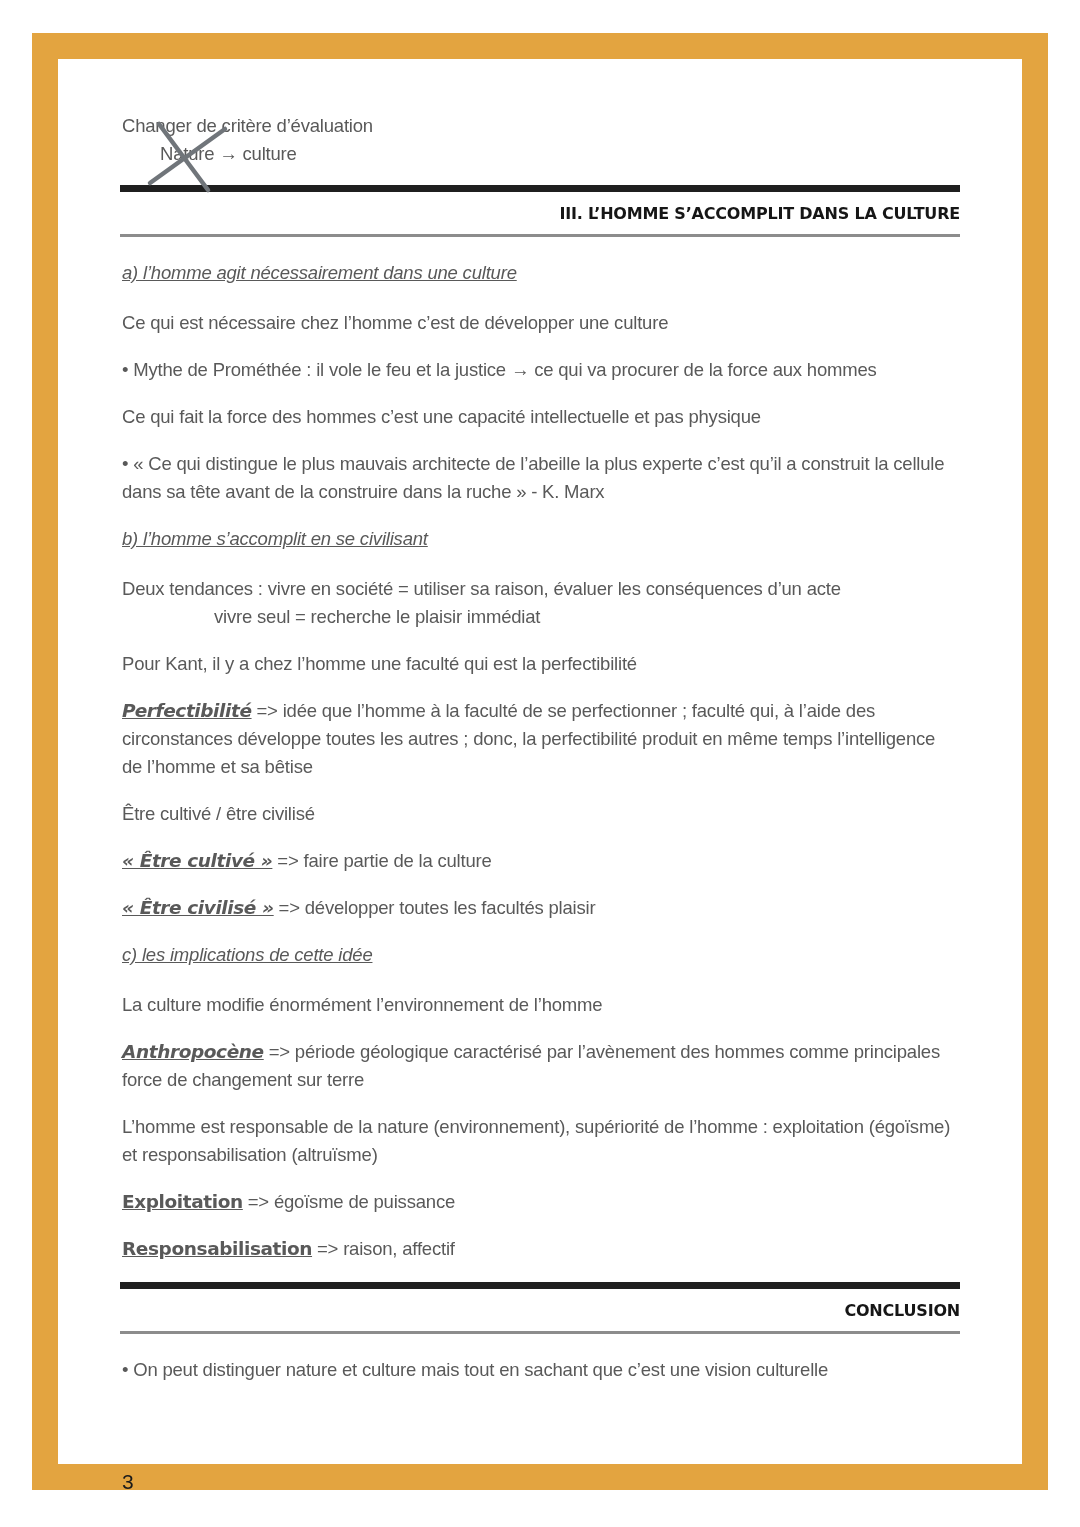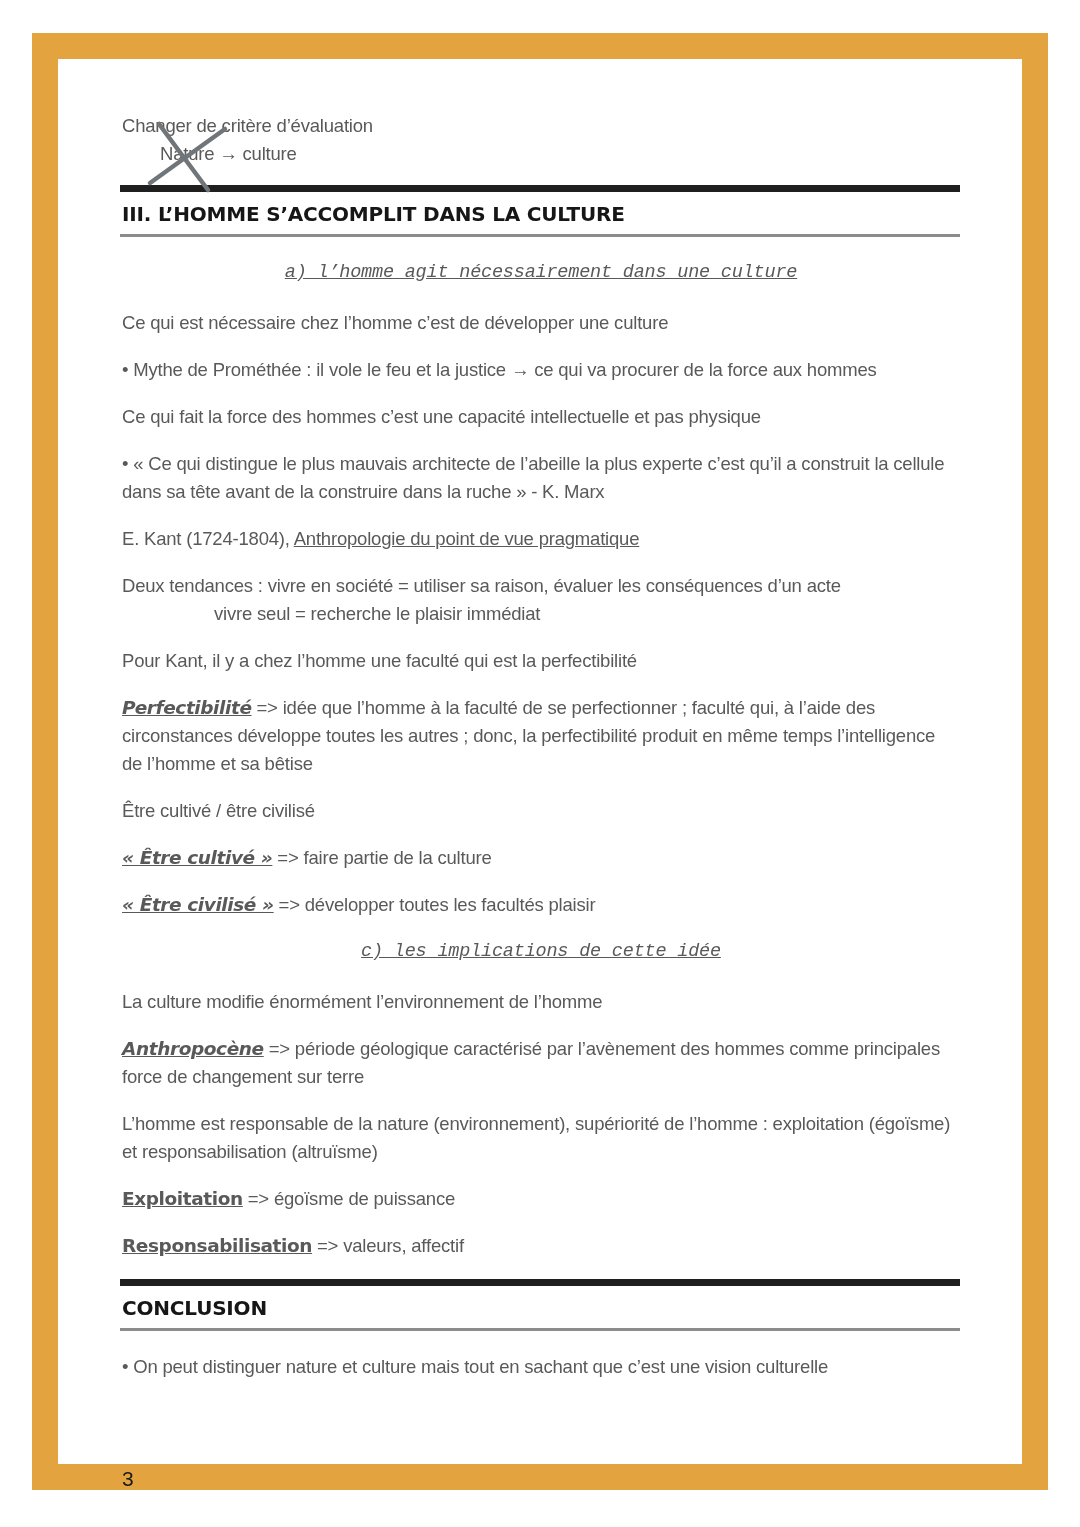--- a/index.html
+++ b/index.html
@@ -34,34 +34,33 @@
     position: absolute;
     left: -16px; top: -20px;
     width: 86px; height: 74px;
     pointer-events: none;
   }
   .rule-thick { height: 7px; background: #1f1f1f; margin: 0 0 6px -2px; width: 840px; }
   .rule-thin  { height: 3px; background: #8c8c8c; margin: 4px 0 22px -2px; width: 840px; }
   h1 {
     margin: 6px 0 0 0;
     font-family: "DejaVu Sans", "Liberation Sans", sans-serif;
-    font-size: 20px;
+    font-size: 16px;
     line-height: 32px;
     font-weight: 700;
     letter-spacing: -0.2px;
     color: #161616;
-    text-align: left;
+    text-align: right;
   }
   p { margin: 0 0 19px 0; }
   .subheading {
-    text-align: center;
+    text-align: left;
     font-style: italic;
     text-decoration: underline;
     margin: 3px 0 22px 0;
-    font-family: Liberation Mono, monospace;
   }
   .line { display: block; }
   .indent { padding-left: 92px; }
   .u { text-decoration: underline; }
   .term {
     font-family: "DejaVu Sans", "Liberation Sans", sans-serif;
     font-weight: 700;
     text-decoration: underline;
     letter-spacing: -0.4px;
     margin-top: 20px;
@@ -93,37 +92,37 @@
     <div class="rule-thick"></div>
     <h1>III. L’HOMME S’ACCOMPLIT DANS LA CULTURE</h1>
     <div class="rule-thin"></div>
 
     <p class="subheading">a) l’homme agit nécessairement dans une culture</p>
     <p>Ce qui est nécessaire chez l’homme c’est de développer une culture</p>
     <p>• Mythe de Prométhée : il vole le feu et la justice → ce qui va procurer de la force aux hommes</p>
     <p>Ce qui fait la force des hommes c’est une capacité intellectuelle et pas physique</p>
     <p>• « Ce qui distingue le plus mauvais architecte de l’abeille la plus experte c’est qu’il a construit la cellule dans sa tête avant de la construire dans la ruche » - K. Marx</p>
 
-    <p><span>E. Kant (1724-1804), </span><span class="u">Anthropologie du point de vue pragmatique</span></p>
+    <p class="subheading">b) l’homme s’accomplit en se civilisant</p>
     <p>
       <span class="line">Deux tendances : vivre en société = utiliser sa raison, évaluer les conséquences d’un acte</span>
       <span class="line indent">vivre seul = recherche le plaisir immédiat</span>
     </p>
     <p>Pour Kant, il y a chez l’homme une faculté qui est la perfectibilité</p>
     <p><span class="term bi">Perfectibilité</span><span> =&gt; </span><span>idée que l’homme à la faculté de se perfectionner ; faculté qui, à l’aide des circonstances développe toutes les autres ; donc, la perfectibilité produit en même temps l’intelligence de l’homme et sa bêtise</span></p>
     <p>Être cultivé / être civilisé</p>
     <p><span class="term bi">« Être cultivé »</span><span> =&gt; </span><span>faire partie de la culture</span></p>
     <p><span class="term bi">« Être civilisé »</span><span> =&gt; </span><span>développer toutes les facultés plaisir</span></p>
 
     <p class="subheading">c) les implications de cette idée</p>
     <p>La culture modifie énormément l’environnement de l’homme</p>
     <p><span class="term bi">Anthropocène</span><span> =&gt; </span><span>période géologique caractérisé par l’avènement des hommes comme principales force de changement sur terre</span></p>
     <p>L’homme est responsable de la nature (environnement), supériorité de l’homme : exploitation (égoïsme) et responsabilisation (altruïsme)</p>
     <p><span class="term">Exploitation</span><span> =&gt; </span><span>égoïsme de puissance</span></p>
-    <p><span class="term">Responsabilisation</span><span> =&gt; </span><span>valeurs, affectif</span></p>
+    <p><span class="term">Responsabilisation</span><span> =&gt; </span><span>raison, affectif</span></p>
 
     <div class="rule-thick conclusion-gap"></div>
     <h1>CONCLUSION</h1>
     <div class="rule-thin"></div>
     <p>• On peut distinguer nature et culture mais tout en sachant que c’est une vision culturelle</p>
 
     <div class="page-number">3</div>
   </div>
 </div>
 

